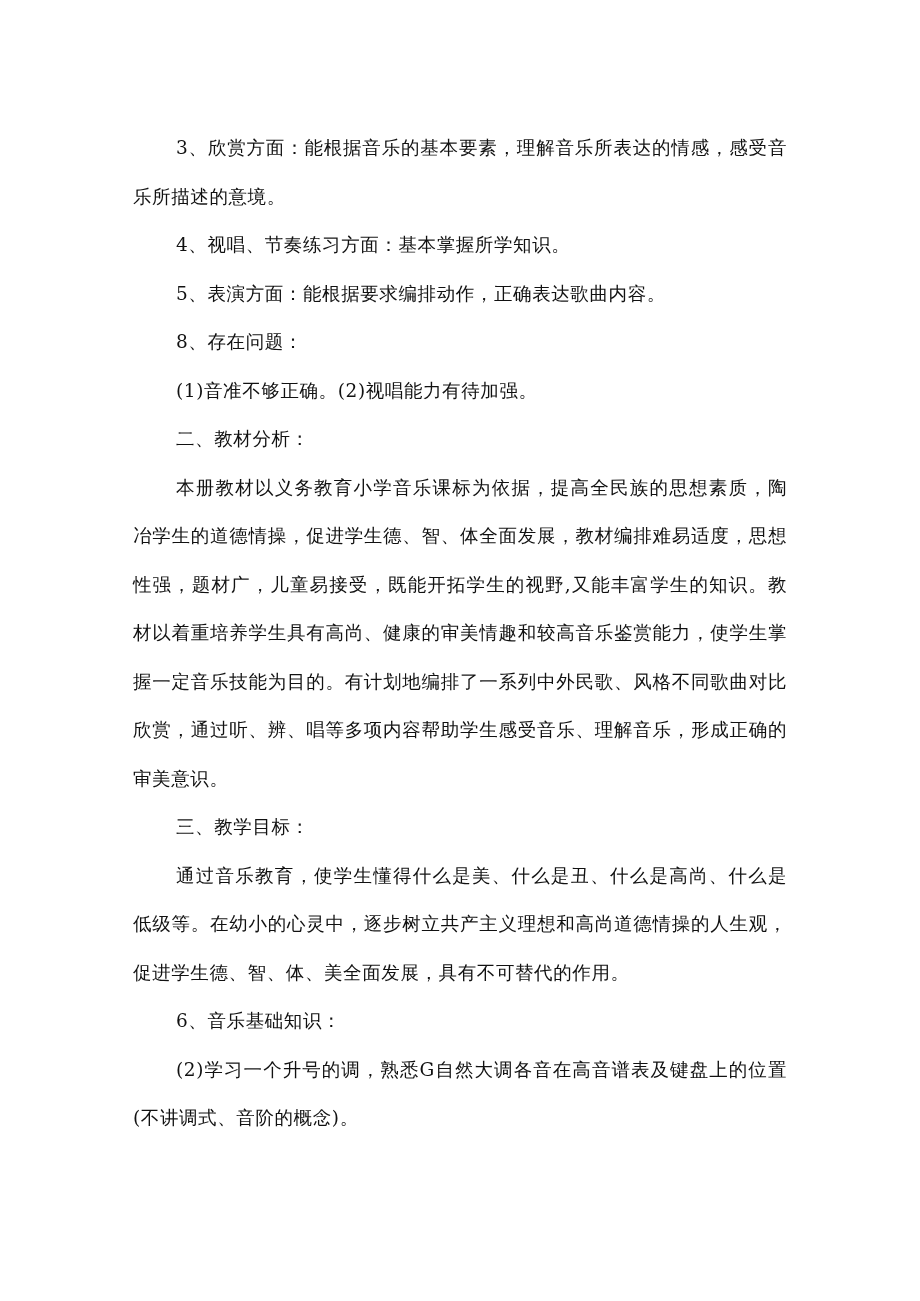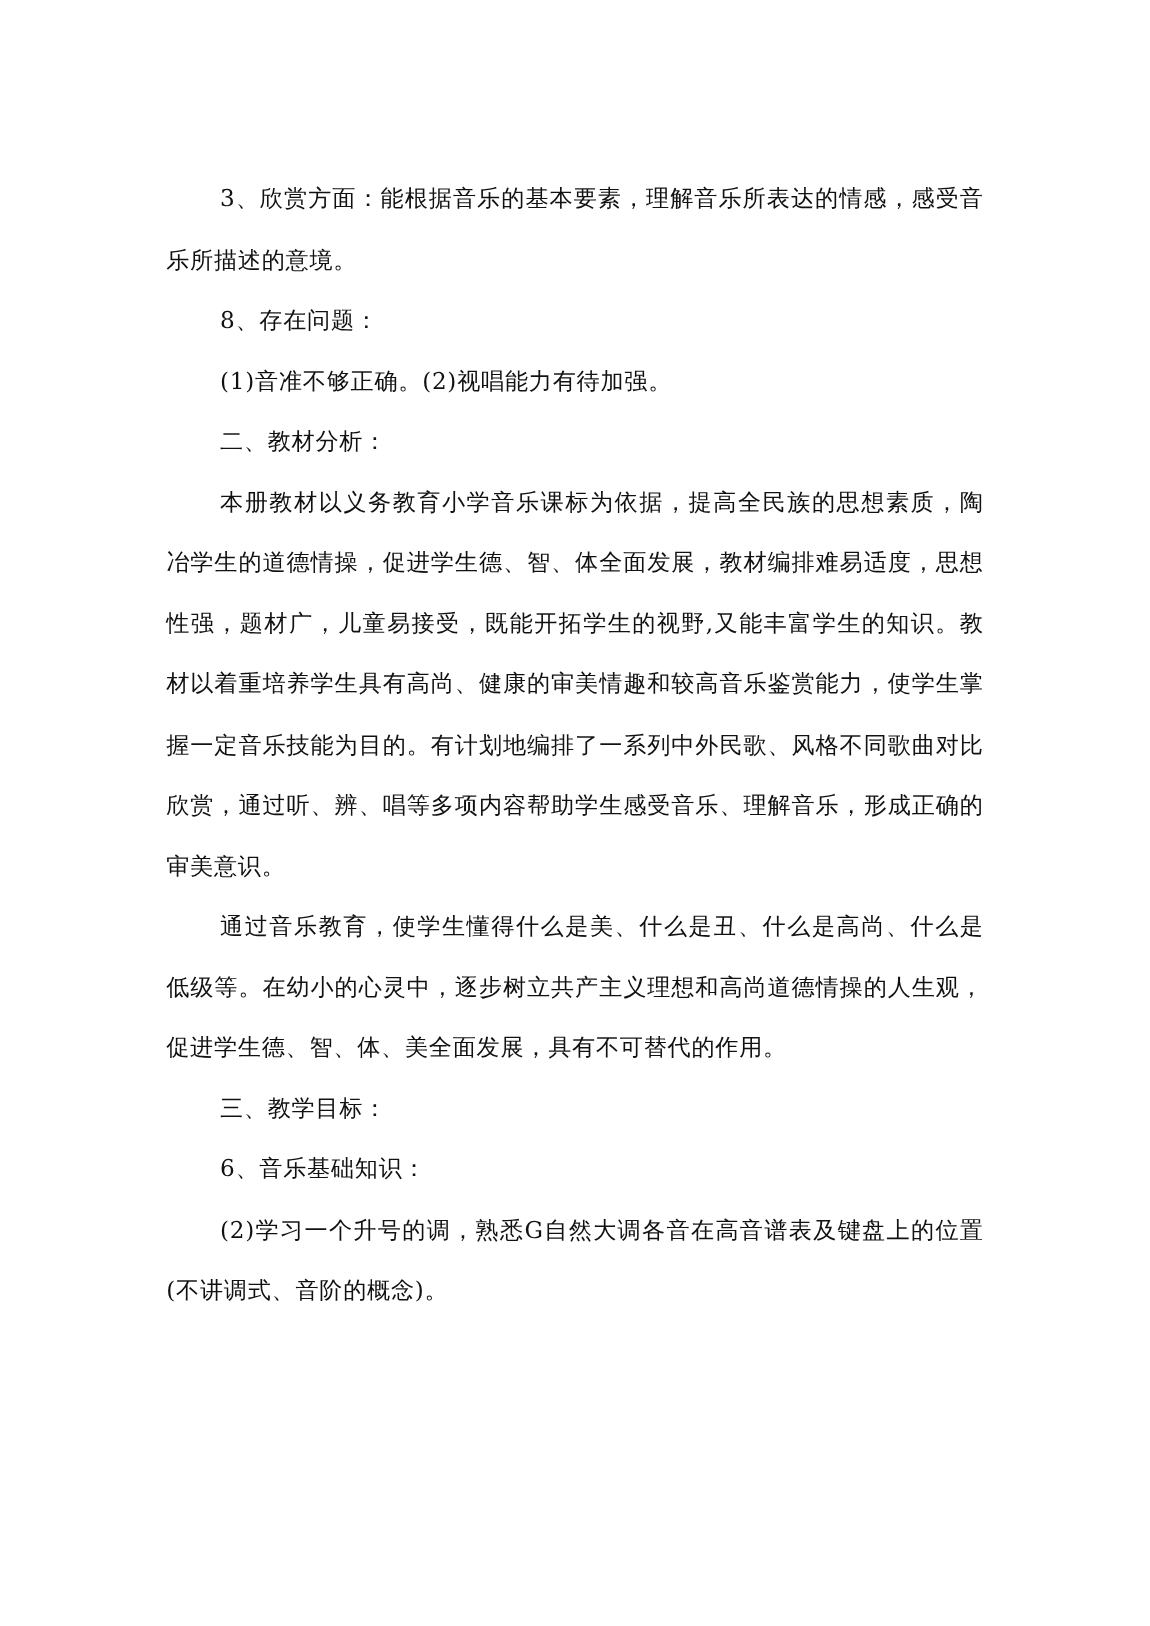--- a/index.html
+++ b/index.html
@@ -11,40 +11,42 @@
       width: 920px;
       height: 1301px;
       position: relative;
       overflow: hidden;
       font-family: "DejaVu Serif", "Liberation Serif", serif;
       color: #111111;
     }
     .page {
       position: absolute;
       left: 133px;
-      top: 136px;
+      top: 124px;
       width: 654px;
     }
     .para {
       font-size: 18.5px;
       line-height: 48.5px;
       text-align: justify;
       text-align-last: left;
       letter-spacing: 0.6px;
       word-break: break-all;
       margin: 0;
     }
     .indent { text-indent: 43px; }
   </style>
 </head>
 <body>
 
 <div class="page">
   <p class="para indent">3、欣赏方面：能根据音乐的基本要素，理解音乐所表达的情感，感受音乐所描述的意境。</p>
+  <p class="para indent">4、视唱、节奏练习方面：基本掌握所学知识。</p>
+  <p class="para indent">5、表演方面：能根据要求编排动作，正确表达歌曲内容。</p>
   <p class="para indent">8、存在问题：</p>
   <p class="para indent">(1)音准不够正确。(2)视唱能力有待加强。</p>
   <p class="para indent">二、教材分析：</p>
   <p class="para indent">本册教材以义务教育小学音乐课标为依据，提高全民族的思想素质，陶冶学生的道德情操，促进学生德、智、体全面发展，教材编排难易适度，思想性强，题材广，儿童易接受，既能开拓学生的视野,又能丰富学生的知识。教材以着重培养学生具有高尚、健康的审美情趣和较高音乐鉴赏能力，使学生掌握一定音乐技能为目的。有计划地编排了一系列中外民歌、风格不同歌曲对比欣赏，通过听、辨、唱等多项内容帮助学生感受音乐、理解音乐，形成正确的审美意识。</p>
+  <p class="para indent">三、教学目标：</p>
   <p class="para indent">通过音乐教育，使学生懂得什么是美、什么是丑、什么是高尚、什么是低级等。在幼小的心灵中，逐步树立共产主义理想和高尚道德情操的人生观，促进学生德、智、体、美全面发展，具有不可替代的作用。</p>
-  <p class="para indent">三、教学目标：</p>
   <p class="para indent">6、音乐基础知识：</p>
   <p class="para indent">(2)学习一个升号的调，熟悉G自然大调各音在高音谱表及键盘上的位置(不讲调式、音阶的概念)。</p>
 </div>
 
 </body></html>

